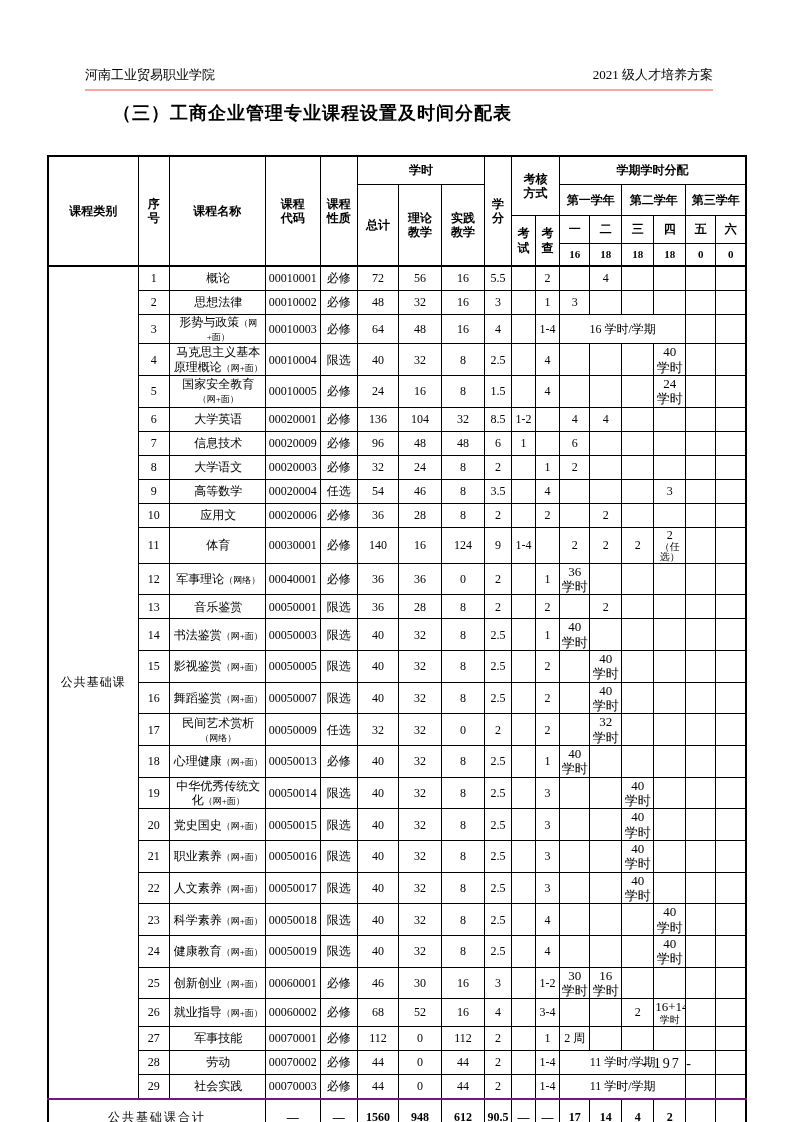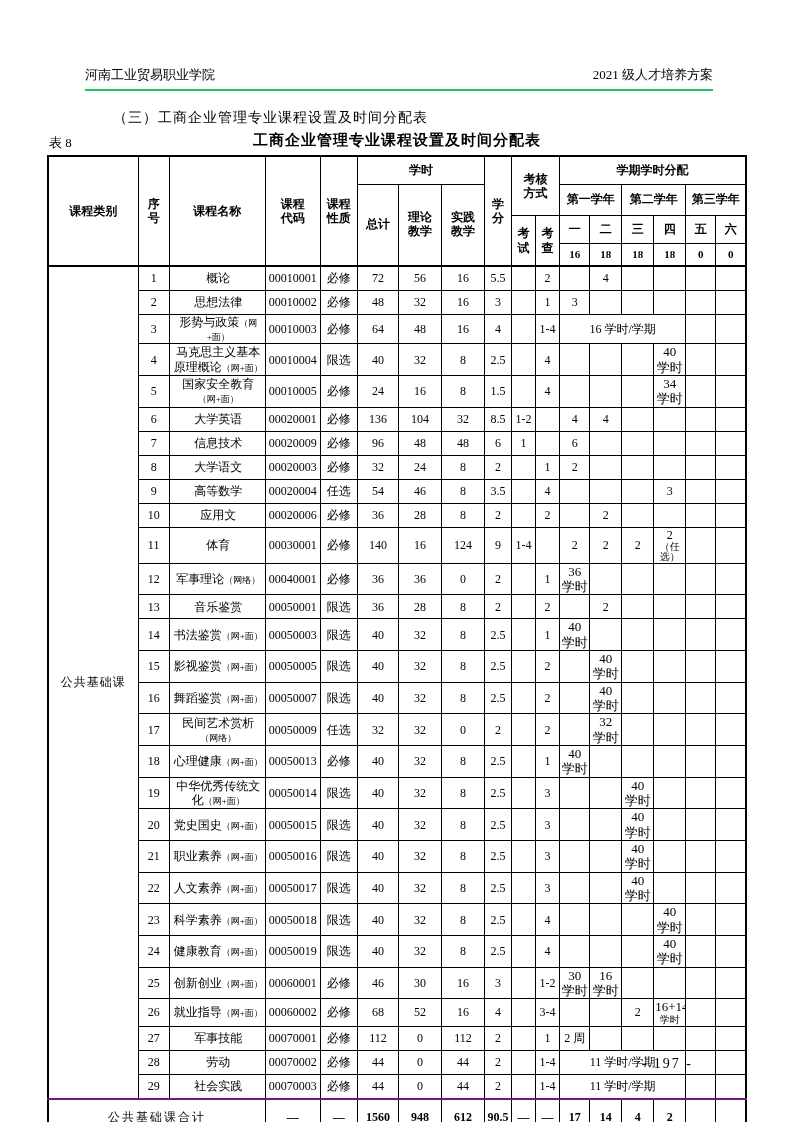--- a/index.html
+++ b/index.html
@@ -4,38 +4,38 @@
 <style>
   html,body { margin:0; padding:0; background:#e8e8e8; }
   .page {
     position:relative; width:793px; height:1122px; margin:0 auto;
     background:#fff; outline:1px solid #cfcfcf;
     font-family:"Liberation Serif","DejaVu Serif",serif; color:#000;
   }
   .doc-header {
     position:absolute; top:66px; left:85px; width:628px;
     display:flex; justify-content:space-between; align-items:flex-end;
-    font-size:13px; border-bottom:2px solid #22c55e; padding-bottom:5px;
+    font-size:13px; border-bottom:2px solid #fca5a5; padding-bottom:5px;
   }
-  .section-title { position:absolute; top:109px; left:113px; font-size:14px; font-weight:normal; letter-spacing:1px; }
+  .section-title { position:absolute; top:101px; left:113px; font-size:18px; font-weight:bold; letter-spacing:1px; }
   .caption-row { position:absolute; top:129px; left:47px; width:700px; height:22px; }
   .table-label { position:absolute; left:2px; top:5px; font-size:13px; }
   .table-title { text-align:center; font-size:15px; font-weight:bold; letter-spacing:1px; padding-top:2px; }
   table.curriculum {
     position:absolute; top:155px; left:47px; width:700px;
     border-collapse:collapse; table-layout:fixed; border:2px solid #000;
   }
   .curriculum th, .curriculum td {
     border:1px solid #000; padding:0 1px; text-align:center; vertical-align:middle;
     font-size:12px; line-height:1.18; overflow:hidden;
   }
   .curriculum thead th { font-weight:bold; white-space:pre-line; }
   .curriculum thead { border-bottom:2px solid #000; }
   .curriculum thead tr:nth-child(1) th { height:27px; }
-  .curriculum thead tr:nth-child(2) th { height:30px;font-family:Liberation Mono, monospace; }
+  .curriculum thead tr:nth-child(2) th { height:30px; }
   .curriculum thead tr:nth-child(3) th { height:27px; }
   .curriculum thead tr:nth-child(4) th { height:21px; font-size:11px; }
   .curriculum tbody td { height:23px; }
   .curriculum td.name { text-align:center; padding:0 2px 0 4px; }
   .note { font-size:9px; }
   .sm { font-size:13px; letter-spacing:0; }
   .sub { display:block; font-size:10px; line-height:1; padding-bottom:1px; }
   .cat { font-size:12px; letter-spacing:1px; }
   tr.total-row { border-top:2px solid #701a75; }
   tr.total-row td { height:34px; }
@@ -48,24 +48,20 @@
 
 <div class="page">
 
   <div class="doc-header">
     <span>河南工业贸易职业学院</span>
     <span>2021 级人才培养方案</span>
   </div>
 
   <div class="section-title">（三）工商企业管理专业课程设置及时间分配表</div>
 
-  <div class="caption-row">
-    <span class="table-label">表 8</span>
-    <div class="table-title">工商企业管理专业课程设置及时间分配表</div>
-  </div>
 
   <table class="curriculum">
     <colgroup>
       <col style="width:90px">
         <col style="width:31px">
         <col style="width:96px">
         <col style="width:55px">
       <col style="width:37px">
         <col style="width:41px">
         <col style="width:43px">
@@ -206,21 +202,21 @@
           <td>必修</td>
           <td>24</td>
           <td>16</td>
           <td>8</td>
           <td>1.5</td>
           <td></td>
           <td>4</td>
           <td></td>
           <td></td>
           <td></td>
-          <td><span class="sm">34 学时</span></td>
+          <td><span class="sm">24 学时</span></td>
           <td></td>
           <td></td>
         </tr>
         <tr>
           <td>6</td>
           <td class="name"><span>大学英语</span></td>
           <td>00020001</td>
           <td>必修</td>
           <td>136</td>
           <td>104</td>

